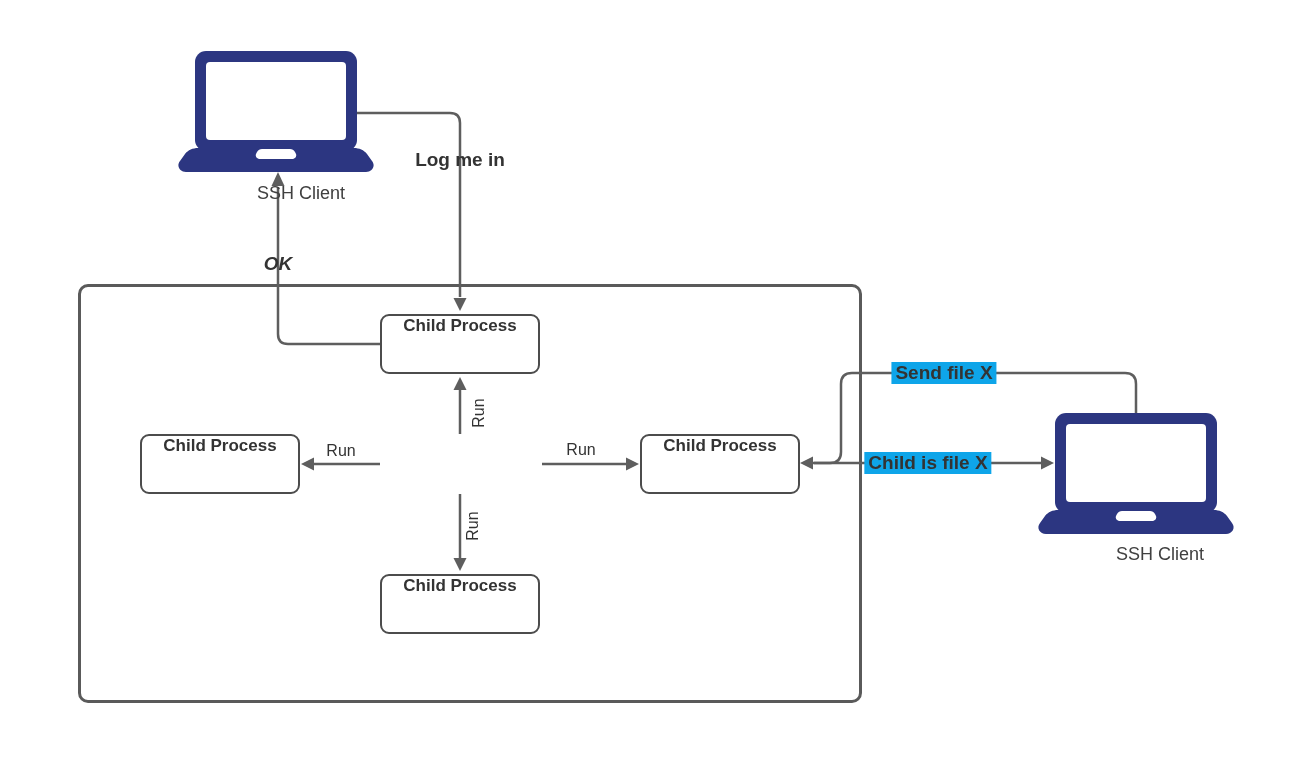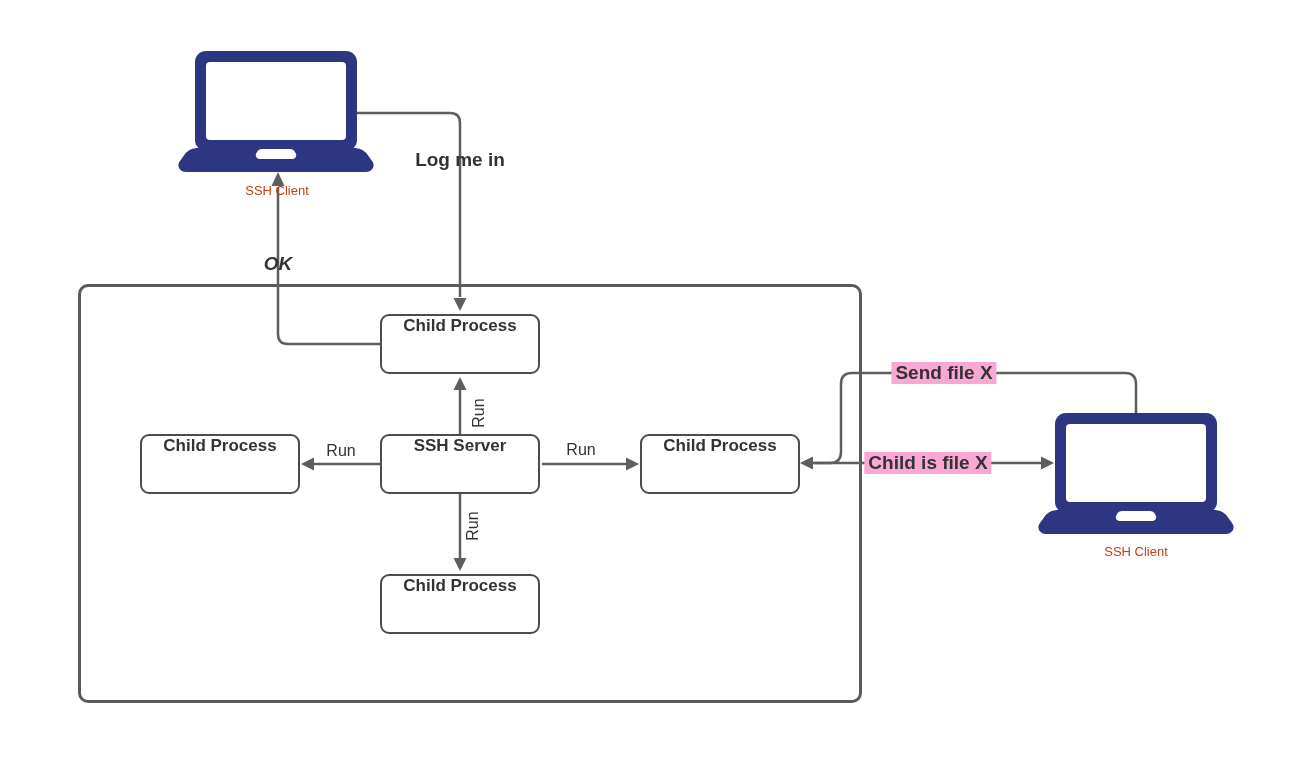--- a/index.html
+++ b/index.html
@@ -26,33 +26,33 @@
   .node--child-left{left:140px;top:434px;}
   .node--server{left:380px;top:434px;}
   .node--child-right{left:640px;top:434px;}
   .node--child-bottom{left:380px;top:574px;}
   .edge-label{
     position:absolute;transform:translate(-50%,-50%);
     color:#333333;white-space:nowrap;
   }
   .edge-label--bold{font-weight:bold;font-size:19px;}
   .edge-label--run{font-weight:normal;font-size:16px;}
-  .edge-label--bg{background:#f9a8d4;padding:0 4px;}
+  .edge-label--bg{background:#0ea5e9;padding:0 4px;}
   .edge-label--vertical{transform:translate(-50%,-50%) rotate(-90deg);}
   .lbl-log-me-in{left:460px;top:160px;}
   .lbl-ok{left:278px;top:264px;font-style:italic;}
   .lbl-run-left{left:341px;top:451px;}
   .lbl-run-right{left:581px;top:450px;}
   .lbl-run-top{left:479px;top:413px;}
   .lbl-run-bottom{left:473px;top:526px;}
   .lbl-send-file{left:944px;top:373px;}
   .lbl-here-file{left:928px;top:463px;}
   .client-label{
     position:absolute;transform:translateX(-50%);
-    font-size:13px;color:#c2410c;white-space:nowrap;
+    font-size:18px;color:#404040;white-space:nowrap;margin-left:24px;
   }
   .client-label--left{left:277px;top:183px;}
   .client-label--right{left:1136px;top:544px;}
   .connector{fill:none;stroke:#5e5e5e;stroke-width:2.5;stroke-linejoin:round;}
   .arrowhead{fill:#5e5e5e;stroke:none;}
   .laptop-body{fill:#2c3681;}
   .laptop-white{fill:#ffffff;}
 </style>
 </head>
 <body>
@@ -101,23 +101,20 @@
       <path class="laptop-white" d="M84 100 H112 C114 100 116 101 117 103 L118 105 C119 107.5 117 110 114 110 H82 C79 110 77 107.5 78 105 L79 103 C80 101 82 100 84 100 Z"></path>
     </g>
   </svg>
 
   <div class="node node--child-top">
     <span>Child Process</span>
   </div>
   <div class="node node--child-left">
     <span>Child Process</span>
   </div>
-  <div class="node node--server">
-    <span>SSH Server</span>
-  </div>
   <div class="node node--child-right">
     <span>Child Process</span>
   </div>
   <div class="node node--child-bottom">
     <span>Child Process</span>
   </div>
 
   <div class="client-label client-label--left">SSH Client</div>
   <div class="client-label client-label--right">SSH Client</div>
 

